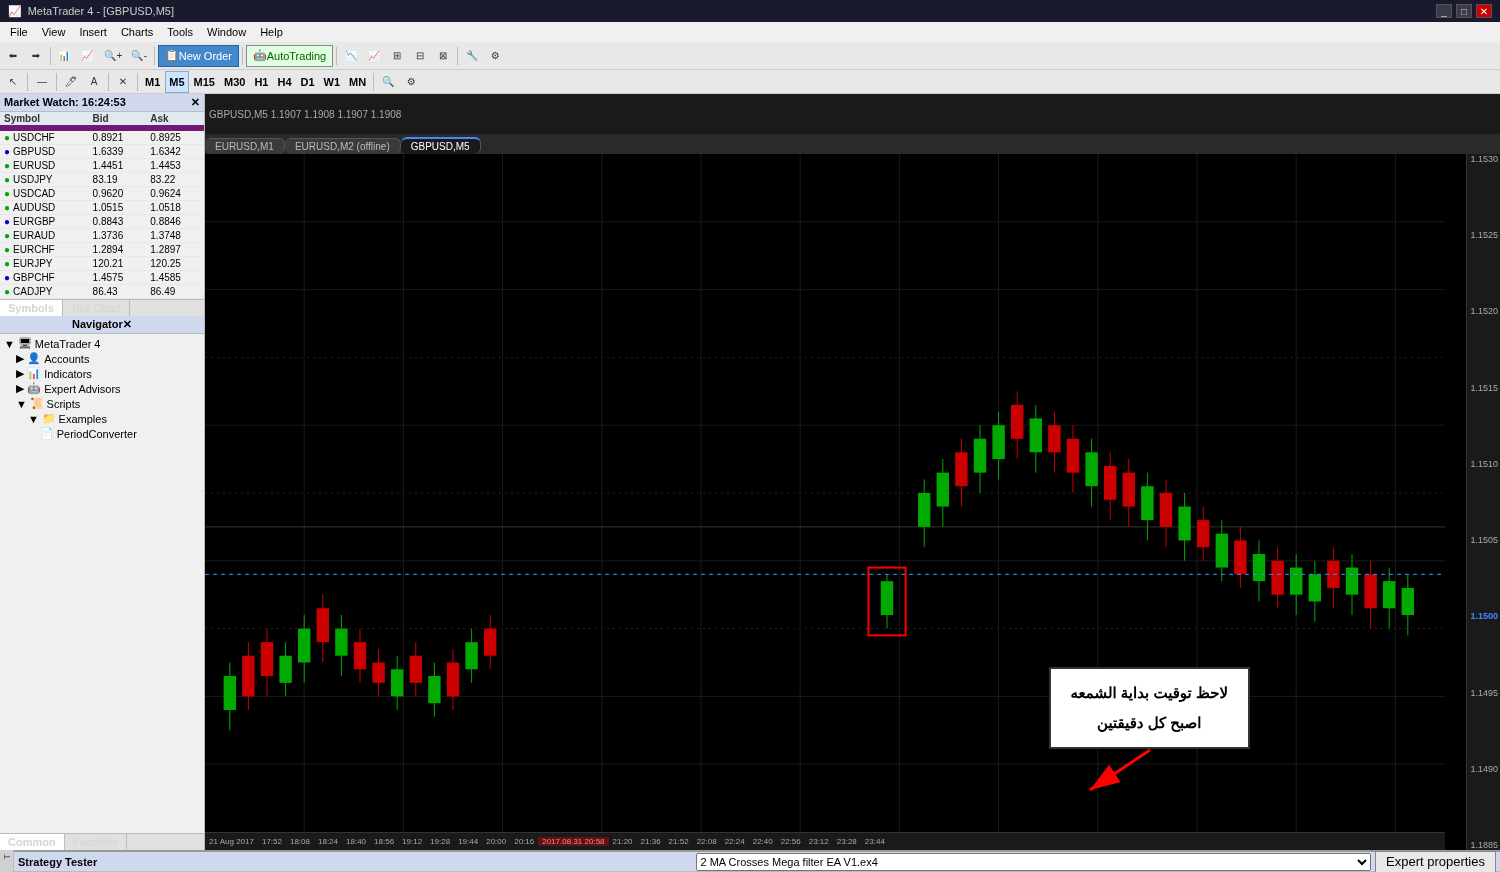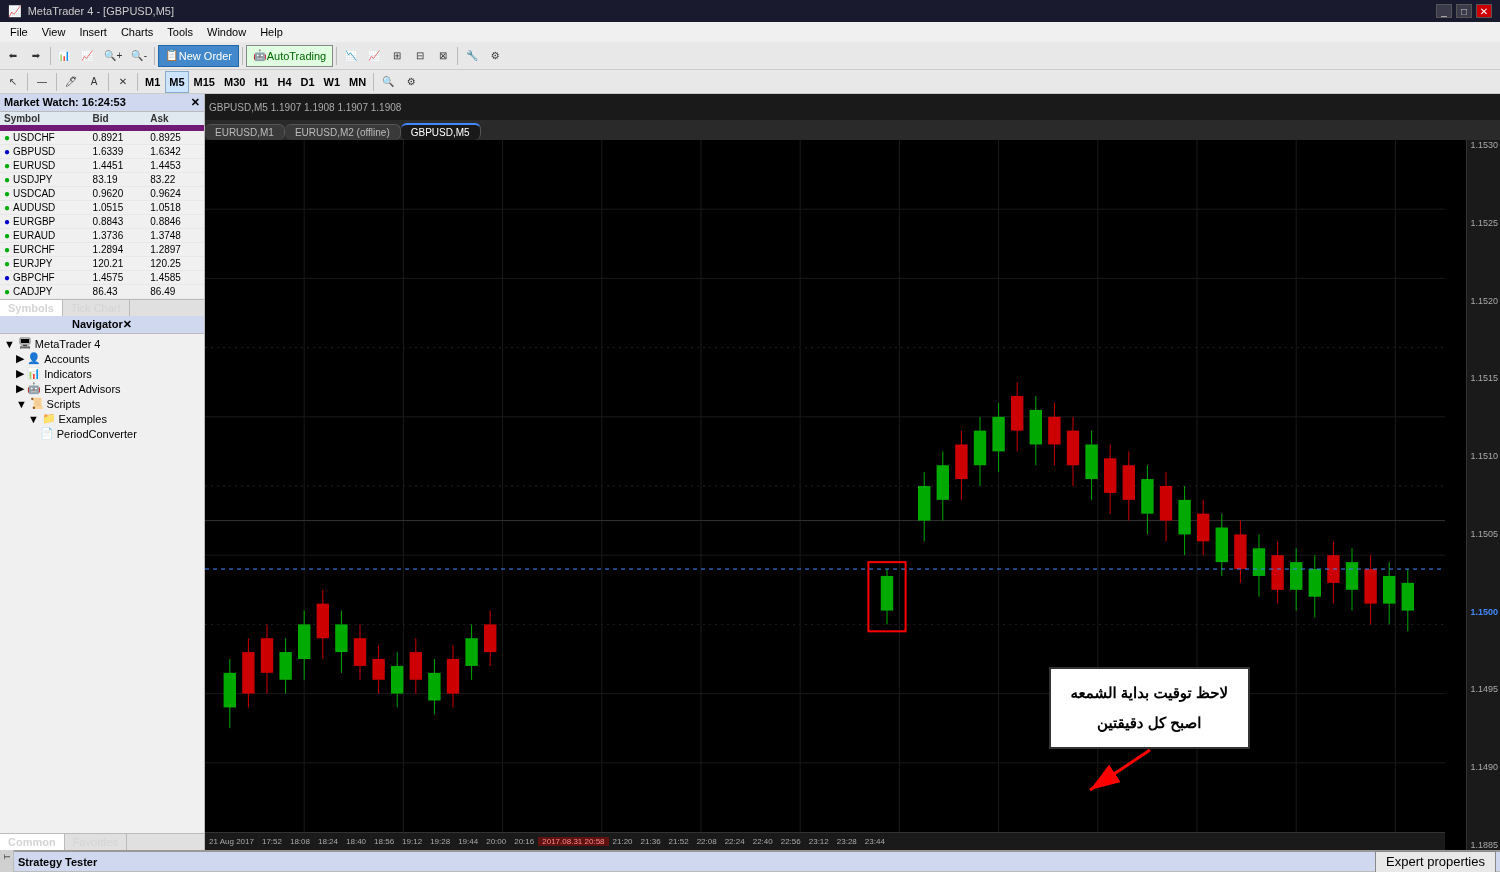--- a/index.html
+++ b/index.html
@@ -50,21 +50,21 @@
     .nav-indent { padding-left: 16px; }
     .nav-indent2 { padding-left: 28px; }
 
     #nav-tabs { display: flex; border-top: 1px solid #bbb; background: #e0e0e0; }
     #nav-tabs span { padding: 2px 8px; font-size: 11px; cursor: pointer; border-right: 1px solid #bbb; }
     #nav-tabs span.active { background: #fff; font-weight: bold; }
 
     
     #chart-area { flex: 1; display: flex; flex-direction: column; background: #000; }
 
-    #chart-header { height: 26px; background: #1a1a1a; color: #aaa; font-size: 10px; padding: 8px 4px; display: flex; align-items: center; }
+    #chart-header { height: 18px; background: #1a1a1a; color: #aaa; font-size: 10px; padding: 20px 4px; display: flex; align-items: center; }
 
     #chart-tabs { height: 20px; background: #2a2a2a; display: flex; align-items: flex-end; }
     .chart-tab { padding: 2px 10px; font-size: 10px; background: #3a3a3a; color: #bbb; border-top: 1px solid #555; border-right: 1px solid #555; cursor: pointer; border-radius: 6px; }
     .chart-tab.active { background: #1a1a1a; color: #fff; border-top: 2px solid #4488ff; }
 
     #chart-canvas-area { flex: 1; position: relative; background: #000; overflow: hidden; }
 
     
     #price-axis { position: absolute; right: 0; top: 0; width: 34px; height: 100%; background: #1a1a1a; border-left: 1px solid #333; display: flex; flex-direction: column; justify-content: space-between; padding: 0 2px; }
     .price-label { font-size: 9px; color: #aaa; text-align: right; }
@@ -527,17 +527,18 @@
   </div>
 </div>
 
 <div id="bottom-area">
   <div id="bottom-vtab">
     <span style="writing-mode:vertical-lr;font-size:9px;color:#555;transform:rotate(180deg);">T</span>
   </div>
   <div id="tester-panel" style="flex:1;">
     <div id="tester-header">
       <span class="title">Strategy Tester</span>
+      <select style="height:18px;font-size:11px;flex:1;max-width:900px;"><option>2 MA Crosses Mega filter EA V1.ex4</option></select>
       <button class="tester-btn">Expert properties</button>
     </div>
 
   </div>
 </div>
 
 </body></html>

